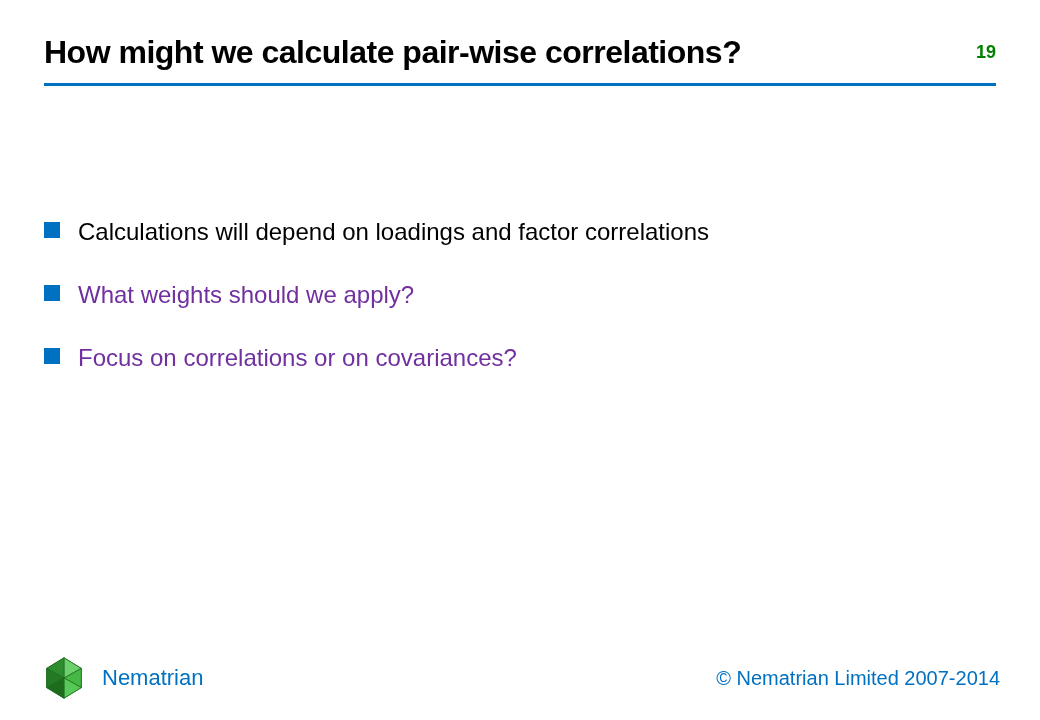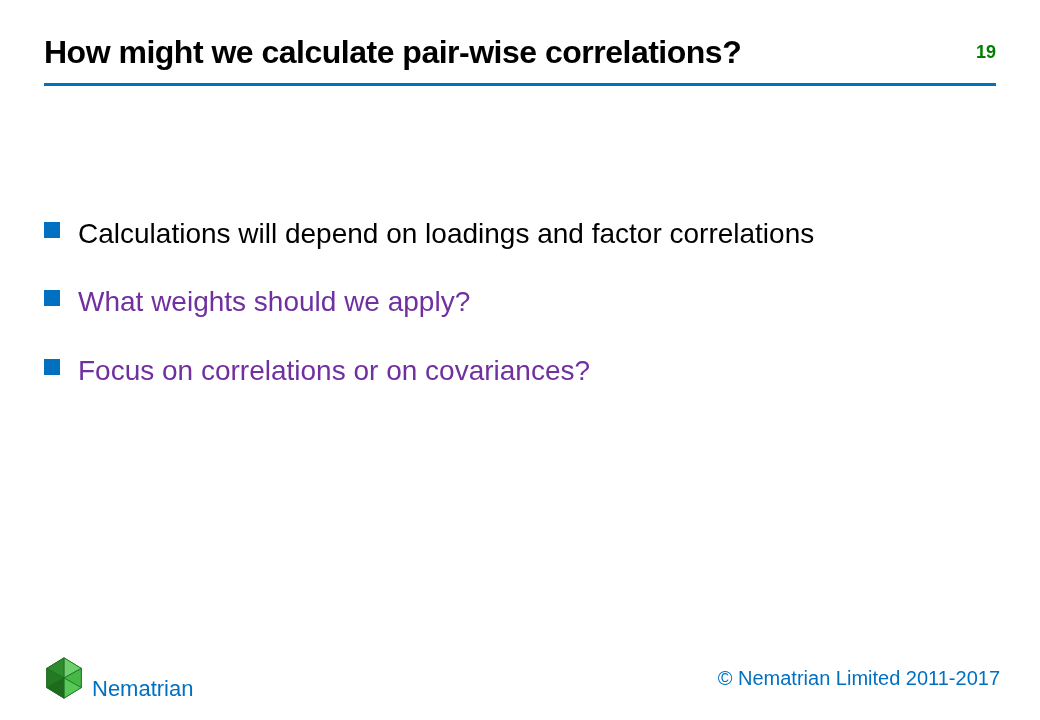--- a/index.html
+++ b/index.html
@@ -54,43 +54,43 @@
     }
     .bullet-marker {
       width: 16px;
       height: 16px;
       background: #0070c0;
       flex: 0 0 16px;
       margin-top: 6px;
       margin-right: 18px;
     }
     .bullet-text {
-      font-size: 28px;
+      font-size: 24px;
       line-height: 1.3;
     }
     .text-black {
       color: #000000;
     }
     .text-purple {
       color: #7030a0;
     }
     .footer-area {
       position: absolute;
       bottom: 18px;
       left: 0;
       right: 0;
       padding: 0 40px;
       display: flex;
       align-items: center;
       justify-content: space-between;
     }
     .brand-block {
       display: flex;
-      align-items: flex-end;
-      gap: 4px;
+      align-items: center;
+      gap: 14px;
     }
     .brand-name {
       font-size: 22px;
       color: #0070c0;
     }
     .copyright {
       font-size: 20px;
       color: #0070c0;
     }
     .logo-svg {
@@ -135,16 +135,16 @@
         <polygon points="50,8 86,30 86,70 50,92 14,70 14,30" fill="#3ba43b" stroke="#1e6b1e" stroke-width="2"></polygon>
         <polygon points="50,8 86,30 50,50" fill="#6dd06d" stroke="#1e6b1e" stroke-width="1.5"></polygon>
         <polygon points="50,8 14,30 50,50" fill="#2e8b2e" stroke="#1e6b1e" stroke-width="1.5"></polygon>
         <polygon points="86,30 86,70 50,50" fill="#45b845" stroke="#1e6b1e" stroke-width="1.5"></polygon>
         <polygon points="14,30 14,70 50,50" fill="#247a24" stroke="#1e6b1e" stroke-width="1.5"></polygon>
         <polygon points="86,70 50,92 50,50" fill="#58c958" stroke="#1e6b1e" stroke-width="1.5"></polygon>
         <polygon points="14,70 50,92 50,50" fill="#1e6b1e" stroke="#1e6b1e" stroke-width="1.5"></polygon>
       </svg>
       <span class="brand-name">Nematrian</span>
     </div>
-    <div class="copyright">© Nematrian Limited 2011-2017</div>
+    <div class="copyright">© Nematrian Limited 2007-2014</div>
   </div>
 
 </div>
 
 </body></html>

